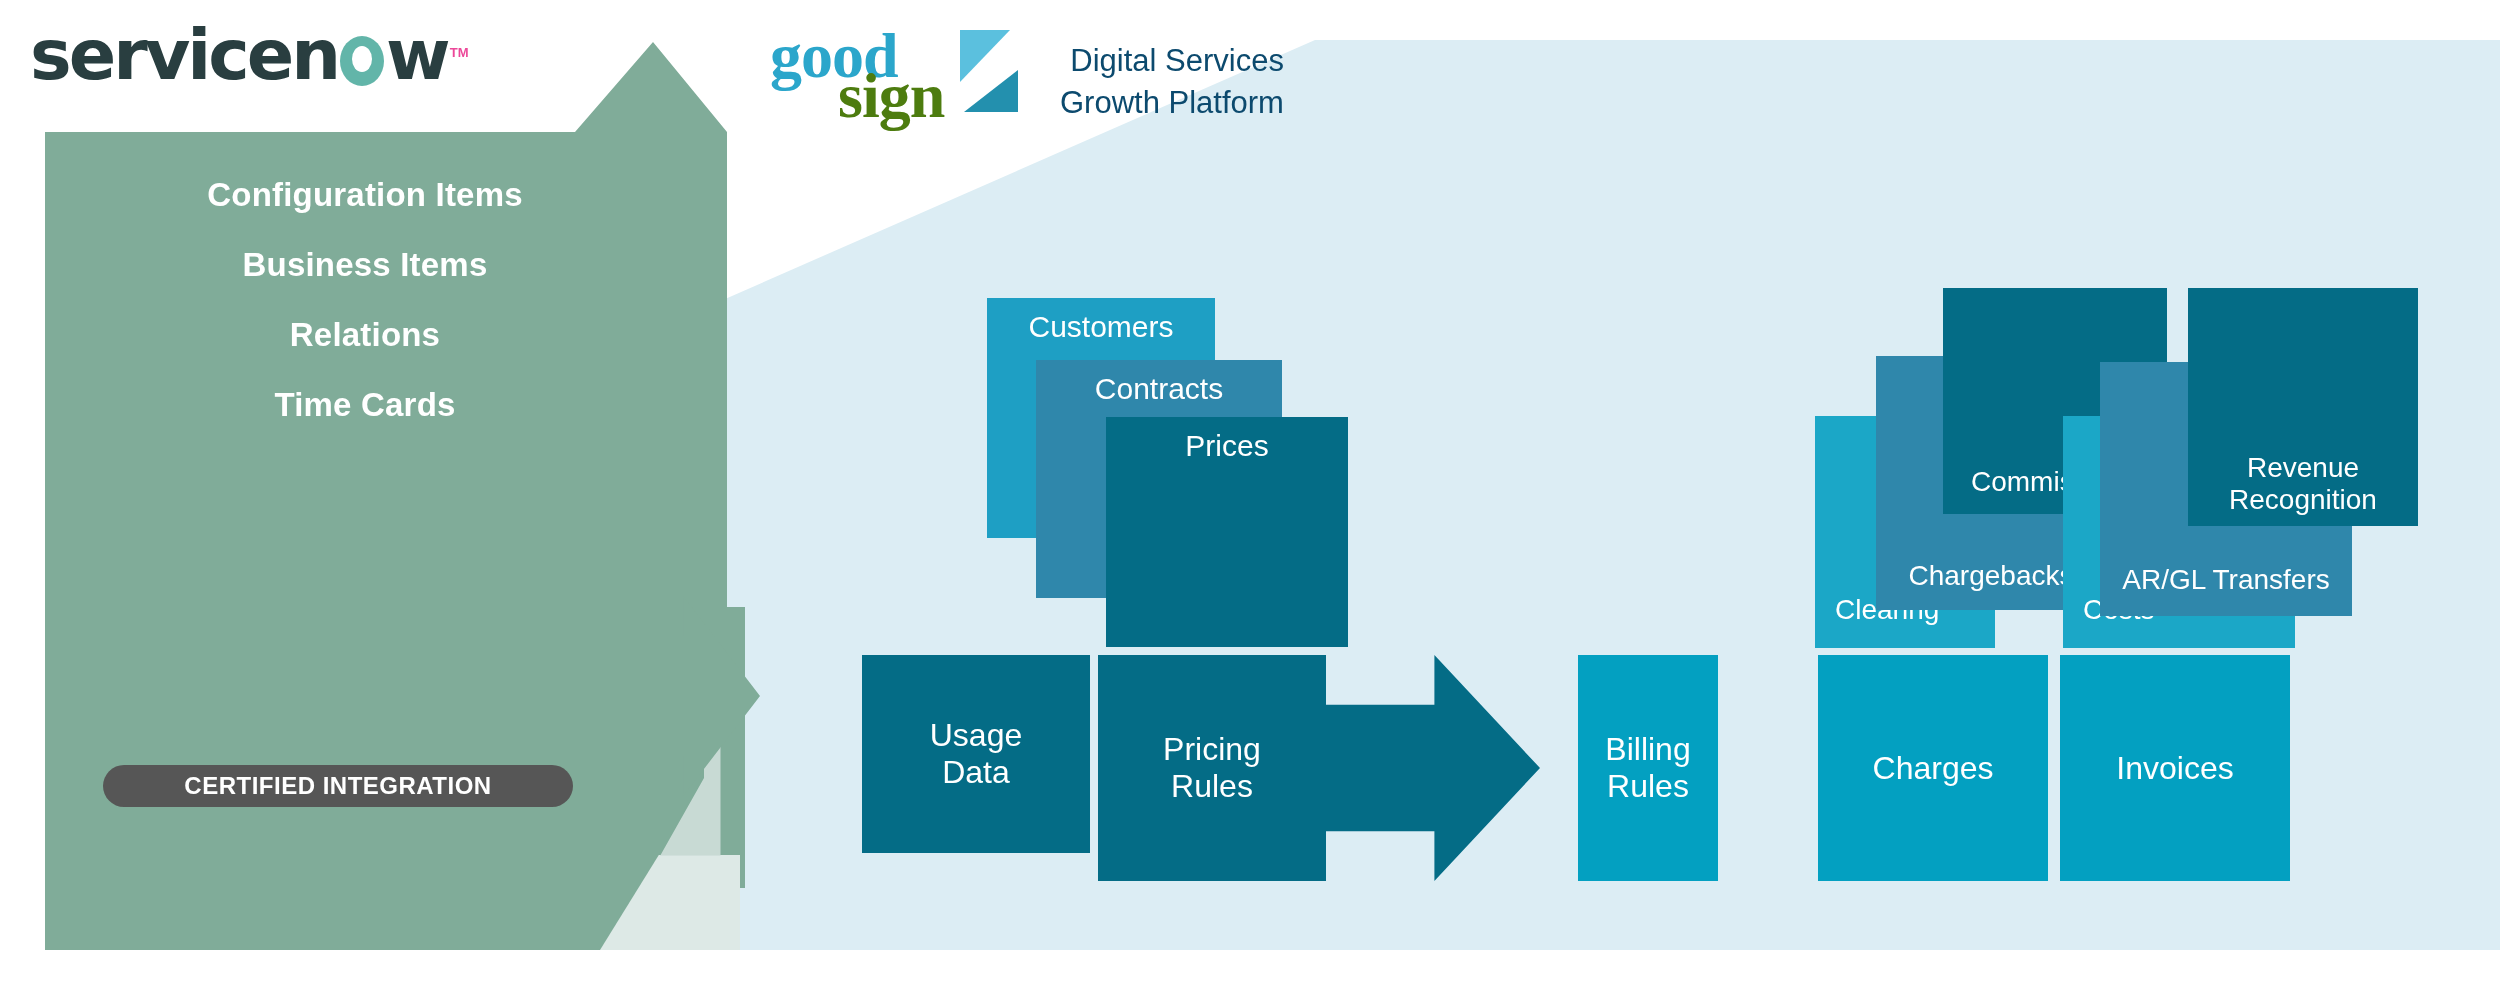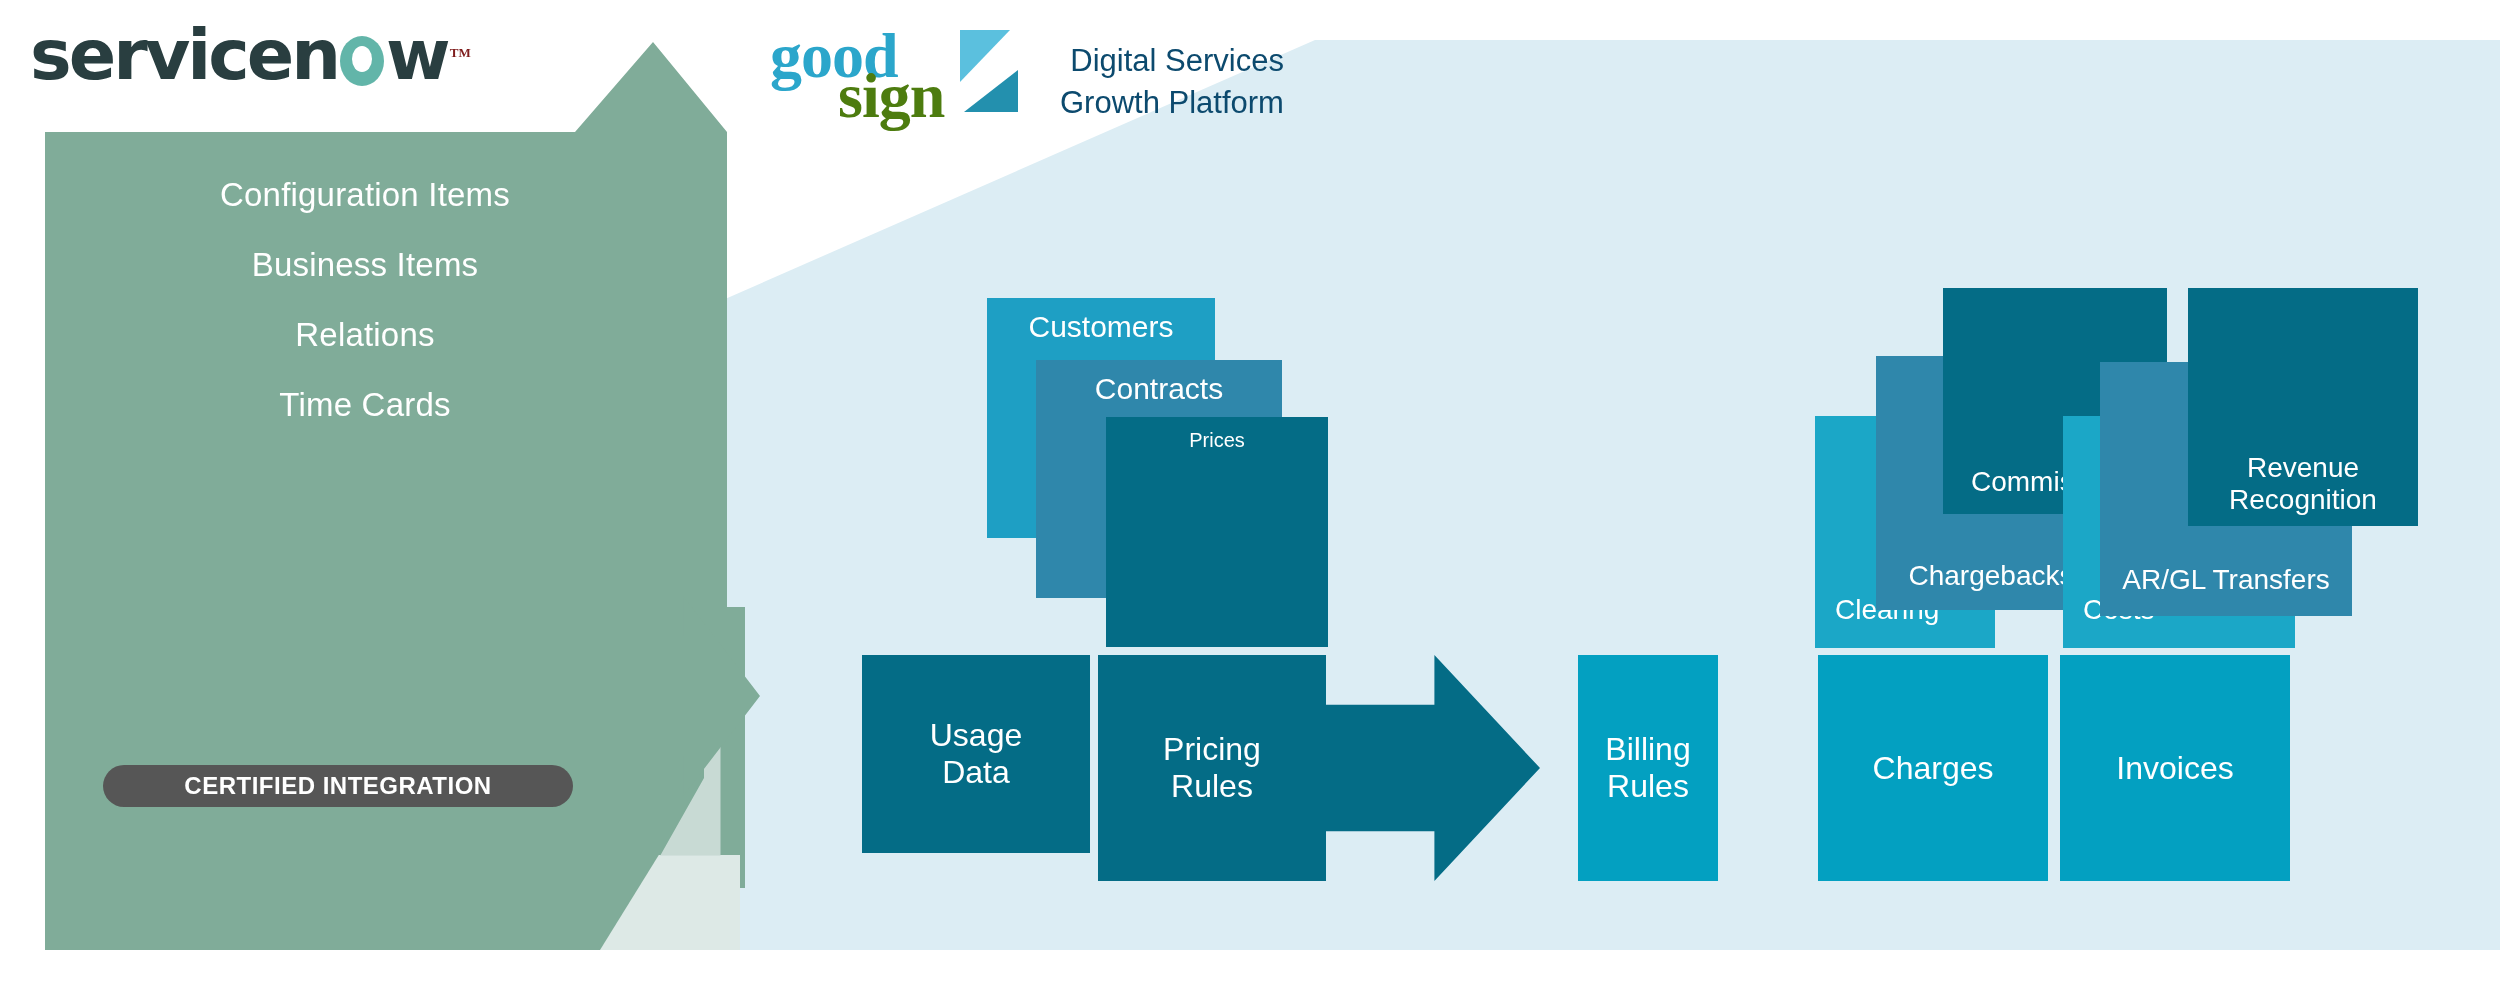--- a/index.html
+++ b/index.html
@@ -99,24 +99,24 @@
   .logo-servicenow .sn-o {
     display: inline-block;
     position: relative;
     width: 46px;
     height: 52px;
     vertical-align: -8px;
     margin: 0 1px;
   }
   .logo-servicenow .sn-o svg { display:block; }
   .logo-servicenow .sn-tm {
-    font-family: Liberation Serif, serif;
+    font-family: Liberation Sans, sans-serif;
     font-size: 13px;
     font-weight: 700;
-    color: #7f1d1d;
+    color: #ec4899;
     vertical-align: 22px;
     margin-left: 2px;
   }
 
   .logo-goodsign {
     position: absolute;
     left: 770px;
     top: 22px;
     width: 560px;
     height: 110px;
@@ -182,21 +182,21 @@
     top: 160px;
     width: 640px;
   }
   .sidebar-item {
     height: 70px;
     display: flex;
     align-items: center;
     justify-content: center;
     color: #ffffff;
     font-size: 33px;
-    font-weight: 400;
+    font-weight: 700;
     letter-spacing: 0.2px;
   }
   .cert-badge {
     position: absolute;
     left: 103px;
     top: 765px;
     width: 470px;
     height: 42px;
     background: #565656;
     border-radius: 21px;
@@ -285,21 +285,21 @@
   <div class="cert-badge">
     <span>CERTIFIED INTEGRATION</span>
   </div>
 
   <div class="card top-label" style="left:987px; top:298px; width:228px; height:240px; background:#1e9fc4; font-size:30px; padding-top:12px;">
     <span class="cardtext">Customers</span>
   </div>
   <div class="card top-label" style="left:1036px; top:360px; width:246px; height:238px; background:#2f87ab; font-size:30px; padding-top:12px;">
     <span class="cardtext">Contracts</span>
   </div>
-  <div class="card top-label" style="left:1106px; top:417px; width:222px; height:230px; background:#046c86; font-size:20px; padding-top:12px;">
+  <div class="card top-label" style="left:1106px; top:417px; width:242px; height:230px; background:#046c86; font-size:30px; padding-top:12px;">
     <span class="cardtext">Prices</span>
   </div>
 
   <div class="card mid-label" style="left:862px; top:655px; width:228px; height:198px; background:#046c86; font-size:32px;">
     <span>
         <span class="cardtext">Usage</span>
         <span class="cardtext">Data</span>
       </span>
   </div>
   <div class="card mid-label" style="left:1098px; top:655px; width:228px; height:226px; background:#046c86; font-size:32px;">

